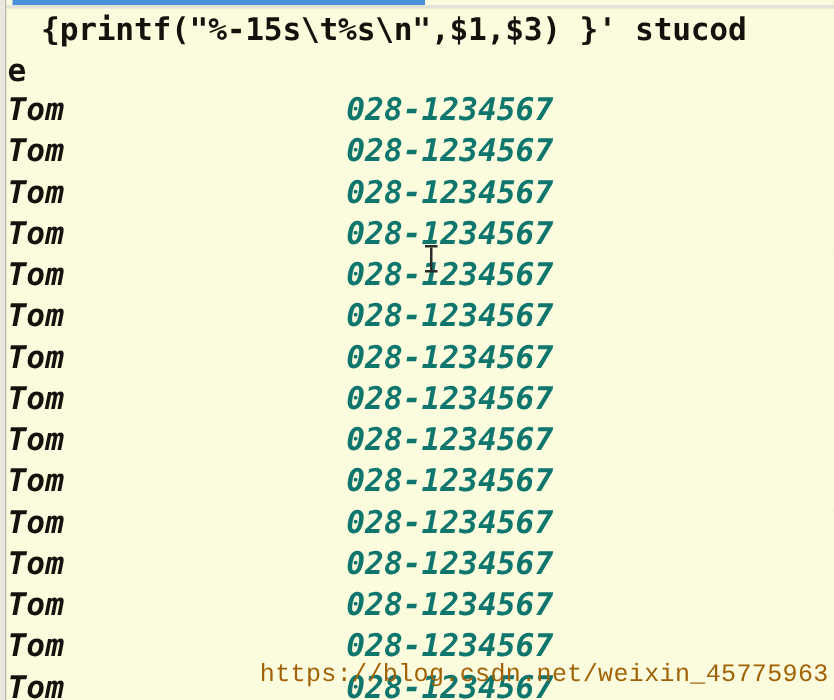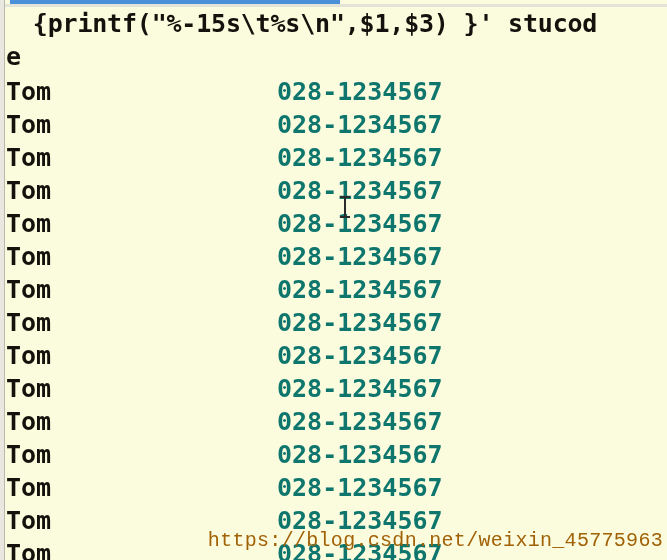--- a/index.html
+++ b/index.html
@@ -75,22 +75,23 @@
 
   #command-line-1 {
     margin-left: 12px;
   }
   #command-line-2 {
     margin-left: 0px;
   }
 
   .data-row {
     display: flex;
-    align-items: flex-end;
+    align-items: flex-start;
     height: 33px;
+    font-style: italic;
   }
   .cell-name {
     width: 271px;
     flex: 0 0 271px;
     white-space: pre;
     font-size: 25px;
     font-weight: bold;
     color: #14120c;
   }
   .cell-phone {

